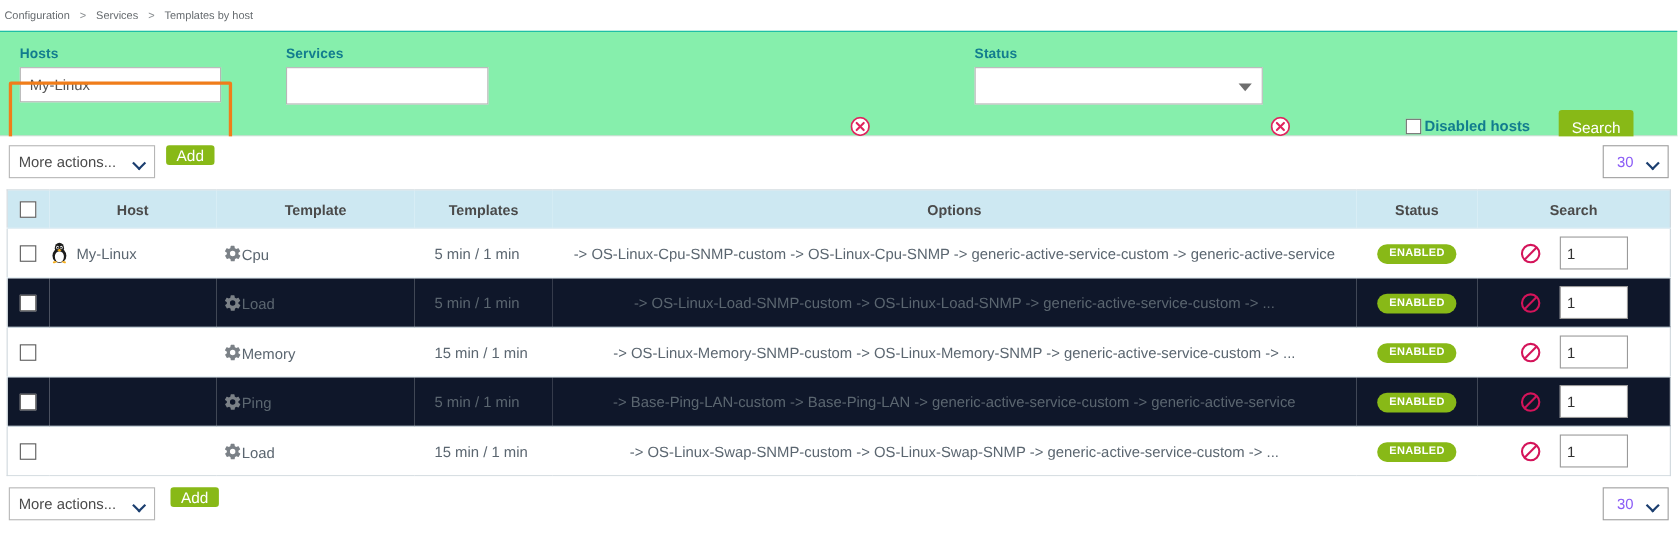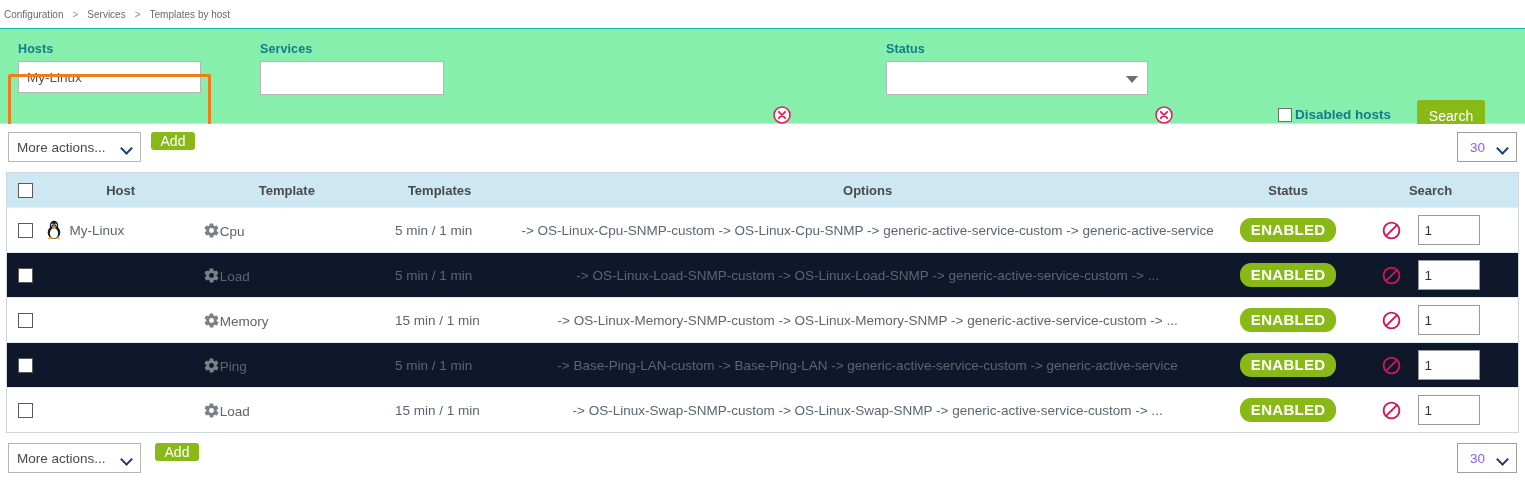--- a/index.html
+++ b/index.html
@@ -208,21 +208,21 @@
     display: inline-block;
     vertical-align: middle;
   }
   .host-cell { display: flex; align-items: center; gap: 7px; }
   .svc-cell  { display: flex; align-items: flex-end; padding-left: 6px; }
 
   .badge-enabled {
     display: inline-block;
     background: #88b917;
     color: #ffffff;
-    font-size: 15px;
+    font-size: 10px;
     font-weight: bold;
     letter-spacing: .3px;
     border-radius: 11px;
     padding: 3px 11px 4px 11px;
   }
   .opt-cell { display: flex; align-items: center; justify-content: center; gap: 17px; }
   .opt-input {
     width: 62px; height: 30px;
     border: 1px solid #9a9a9a;
     background: #ffffff;

